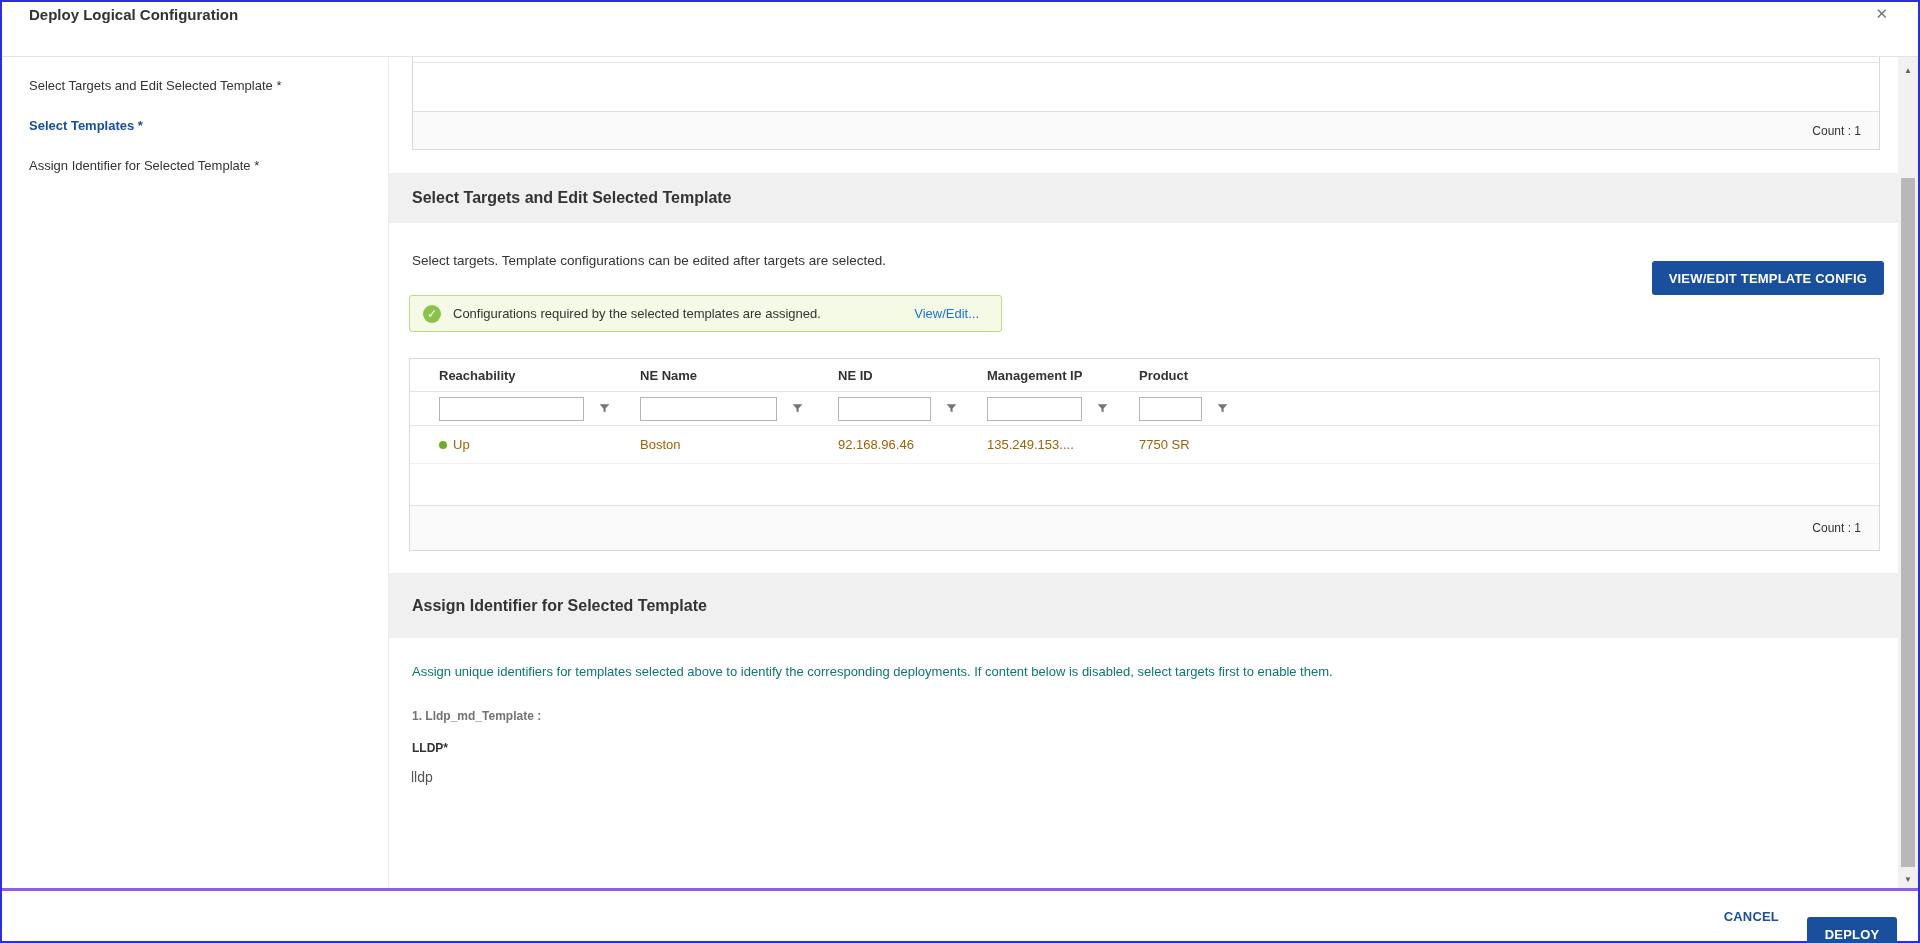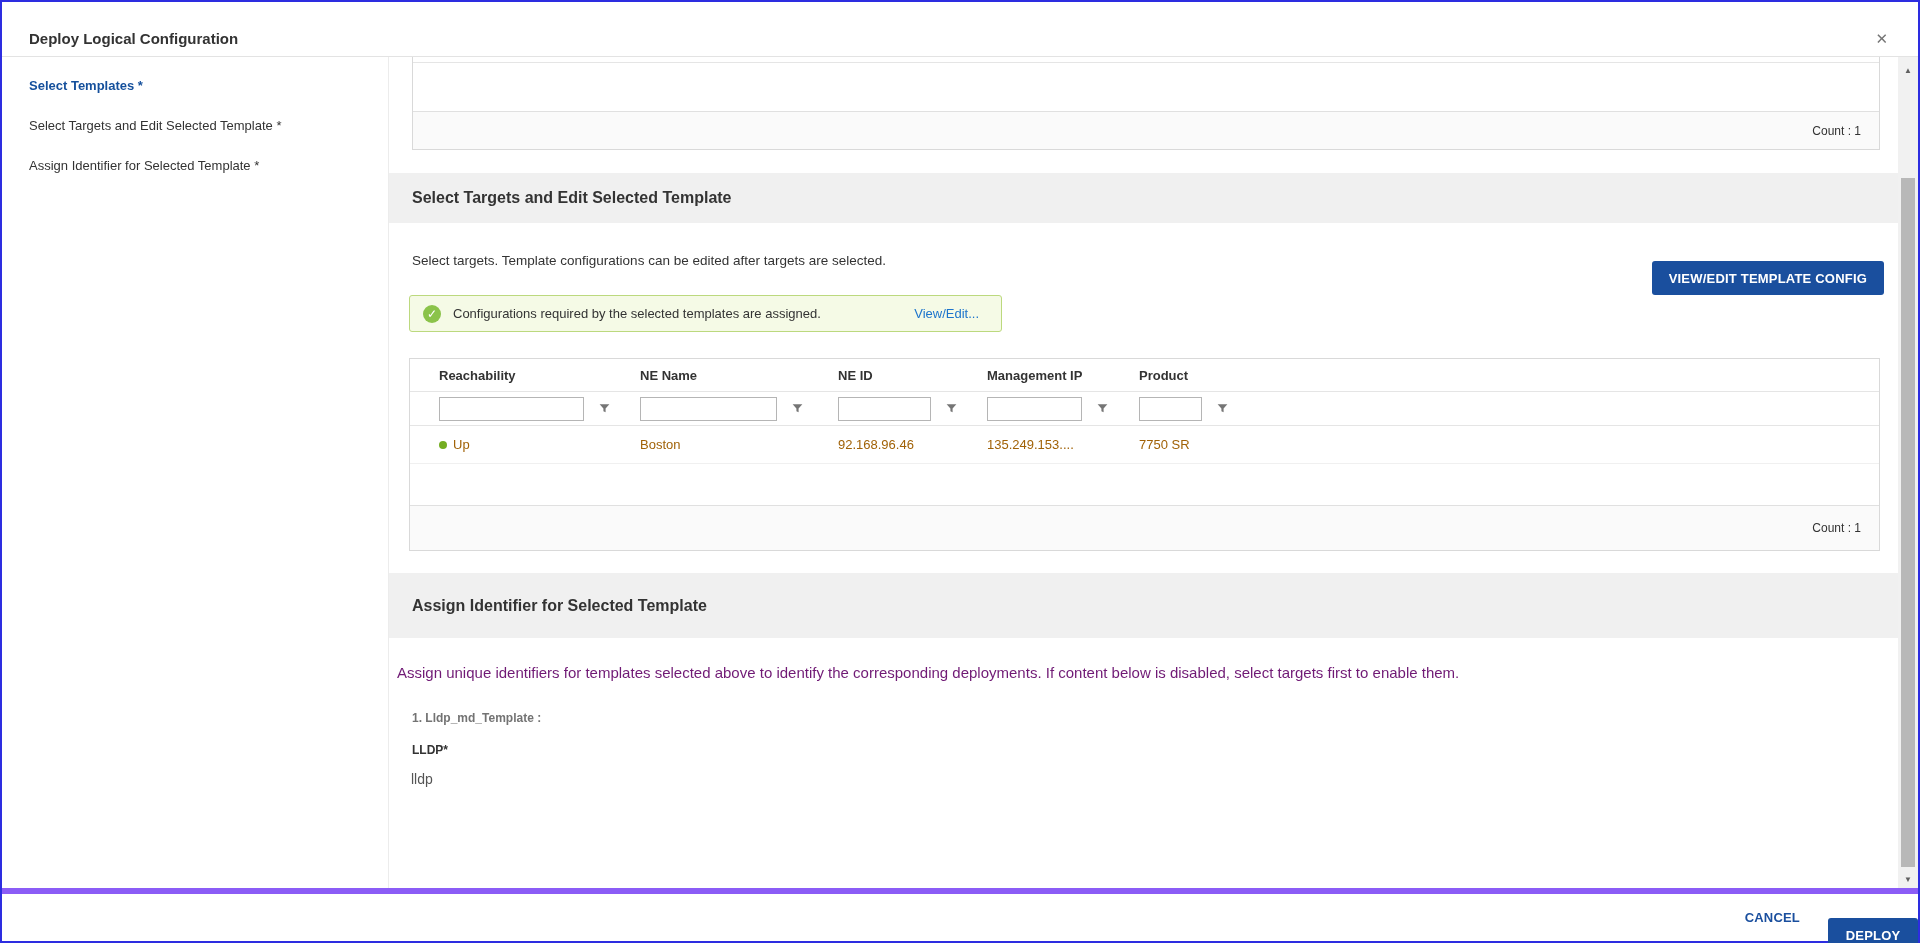--- a/index.html
+++ b/index.html
@@ -1,21 +1,21 @@
 <!DOCTYPE html>
 <html><head>
 <meta charset="utf-8">
 <style>
   * { margin:0; padding:0; box-sizing:border-box; }
   html,body { width:1920px; height:943px; font-family:"Liberation Sans", sans-serif; background:#ffffff; overflow:hidden; }
 
   .dialog { position:fixed; inset:0; width:1920px; height:943px; border:2px solid #2d2de0; background:#fff; display:flex; flex-direction:column; }
 
   
-  .dlg-header { height:55px; flex:0 0 55px; display:flex; align-items:center; justify-content:space-between; padding:18px 30px 0 27px; border-bottom:1px solid #e3e3e3; }
+  .dlg-header { height:55px; flex:0 0 55px; display:flex; align-items:flex-start; justify-content:space-between; padding:4px 30px 0 27px; border-bottom:1px solid #e3e3e3; }
   .dlg-title { font-size:15px; font-weight:bold; color:#333; }
   .close-btn { font-size:15px; color:#757575; cursor:pointer; line-height:1; }
 
   
   .dlg-body { flex:1 1 auto; display:flex; overflow:hidden; position:relative; }
   .sidebar { width:387px; flex:0 0 387px; border-right:1px solid #ececec; padding-top:8px; background:#fff; }
   .step { height:40px; display:flex; align-items:center; padding-left:27px; font-size:13px; color:#333; cursor:pointer; }
   .step.active { color:#15509c; font-weight:bold; }
 
   .content { flex:1 1 auto; background:#fff; overflow:hidden; }
@@ -47,52 +47,52 @@
   .t2-filter { height:34px; border-bottom:1px solid #e5e5e5; }
   .fcell { display:flex; align-items:center; }
   .fcell input { height:24px; border:1px solid #b5b5b5; background:#fff; font-family:"Liberation Sans",sans-serif; font-size:12px; padding:0 5px; color:#333; }
   .funnel { margin-left:14px; display:flex; align-items:center; cursor:pointer; }
   .t2-data { height:38px; border-bottom:1px solid #f0f0f0; cursor:pointer; }
   .t2-data .dcell { font-size:13px; color:#a16207; display:flex; align-items:center; }
   .dot { width:8px; height:8px; border-radius:50%; background:#74ad21; margin-right:6px; flex:0 0 8px; }
   .t2-space { height:42px; border-bottom:1px solid #e0e0e0; }
   .t2-footer { height:44px; background:#fafafa; display:flex; align-items:center; justify-content:flex-end; padding-right:18px; font-size:12px; color:#333; }
 
-  .section-desc { margin:26px 20px 0 8px; font-size:15px; color:#701a75; }
+  .section-desc { margin:26px 20px 0 23px; font-size:13px; color:#0f766e; }
   .tpl-label { margin:30px 0 0 23px; font-size:12px; font-weight:bold; color:#737373; }
   .field-label { margin:18px 0 0 23px; font-size:12px; font-weight:bold; color:#333; }
   .field-input { margin:14px 0 0 22px; display:block; border:none; outline:none; background:transparent; font-family:"Liberation Sans",sans-serif; font-size:14px; color:#555; width:300px; }
 
   
   .scrollbar { width:20px; flex:0 0 20px; background:#f1f1f1; position:relative; }
   .scroll-arrow { position:absolute; left:0; width:20px; height:14px; display:flex; align-items:center; justify-content:center; font-size:8px; color:#606060; cursor:pointer; }
   .scroll-arrow.up { top:6px; }
   .scroll-arrow.down { bottom:2px; }
   .scroll-thumb { position:absolute; left:3px; top:121px; width:14px; height:689px; background:#b8b8b8; cursor:pointer; }
 
   
-  .dlg-footer { height:53px; flex:0 0 53px; border-top:6px solid #8b5cf6; background:#fff; display:flex; align-items:center; justify-content:flex-end; padding-right:0; }
+  .dlg-footer { height:53px; flex:0 0 53px; border-top:3px solid #8b5cf6; background:#fff; display:flex; align-items:center; justify-content:flex-end; padding-right:21px; }
   .cancel-btn { background:none; border:none; color:#1a4f9e; font-family:"Liberation Sans",sans-serif; font-size:13px; font-weight:bold; margin-right:28px; letter-spacing:.2px; cursor:pointer; }
   .deploy-btn { width:90px; height:35px; }
 </style>
 </head>
 <body>
 
 <div class="dialog">
 
   <div class="dlg-header">
     <div class="dlg-title">Deploy Logical Configuration</div>
     <span class="close-btn">✕</span>
   </div>
 
   <div class="dlg-body">
 
     <div class="sidebar">
+      <div class="step">Select Targets and Edit Selected Template *</div>
       <div class="step active">Select Templates *</div>
-      <div class="step">Select Targets and Edit Selected Template *</div>
       <div class="step">Assign Identifier for Selected Template *</div>
     </div>
 
     <div class="content">
 
       <div class="table1">
         <div class="t1-sliver"></div>
         <div class="t1-space"></div>
         <div class="t-footer">
           <span>Count : 1</span>

